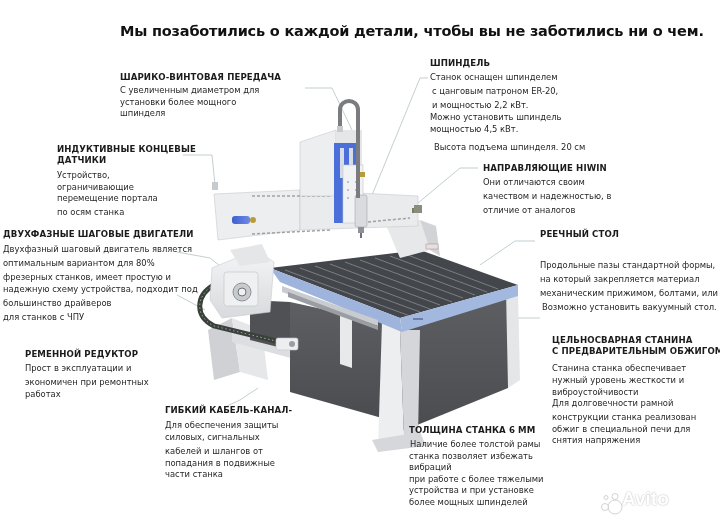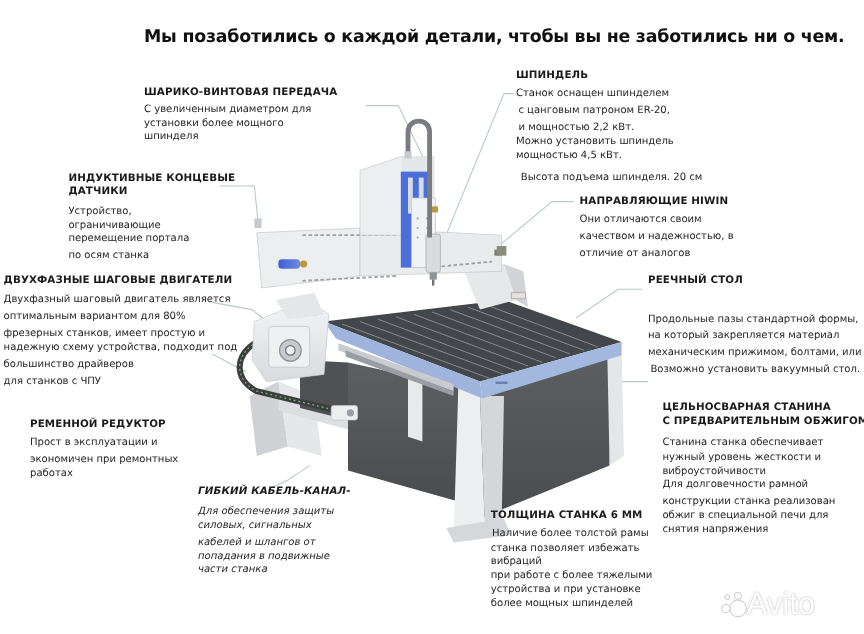--- a/index.html
+++ b/index.html
@@ -20,22 +20,22 @@
     line-height: 11px; letter-spacing: 0.1px; white-space: nowrap;
   }
   .block .l {
     font-size: 8.4px; color: #262626; line-height: 14px; white-space: nowrap;
   }
   .block .l.t { line-height: 11.5px; }
   .block .l b { font-weight: normal; }
   svg.machine { position: absolute; left: 0; top: 0; }
   .watermark {
     position: absolute; left: 622px; top: 488px;
-    font-family: "Liberation Sans", sans-serif; font-weight: normal;
-    font-size: 26px; color: #ffffff;
+    font-family: "Liberation Sans", sans-serif; font-weight: bold;
+    font-size: 19px; color: #ffffff;
     text-shadow: 0 0 2px #c8c8c8, 0 0 1px #bdbdbd;
     white-space: nowrap;
   }
   .wm-dots { position: absolute; left: 600px; top: 492px; }
 </style>
 </head>
 <body>
 
 <div class="title">Мы позаботились о каждой детали, чтобы вы не заботились ни о чем.</div>
 
@@ -222,21 +222,21 @@
   <div class="h">С ПРЕДВАРИТЕЛЬНЫМ ОБЖИГОМ</div>
   <div class="l" style="margin-top:4px;">Станина станка обеспечивает</div>
   <div class="l t">нужный  уровень жесткости и</div>
   <div class="l t">виброустойчивости</div>
   <div class="l t">Для долговечности рамной</div>
   <div class="l">конструкции  станка реализован</div>
   <div class="l t">обжиг в специальной  печи для</div>
   <div class="l t">снятия напряжения</div>
 </div>
 
-<div class="block" style="left:165px; top:405px;font-style:italic;">
+<div class="block" style="left:165px; top:405px;">
   <div class="h">ГИБКИЙ КАБЕЛЬ-КАНАЛ-</div>
   <div class="l" style="margin-top:2px;">Для обеспечения защиты</div>
   <div class="l t">силовых, сигнальных</div>
   <div class="l">кабелей  и шлангов от</div>
   <div class="l t">попадания  в подвижные</div>
   <div class="l t">части станка</div>
 </div>
 
 <div class="block" style="left:409px; top:425px;">
   <div class="h">ТОЛЩИНА СТАНКА 6 ММ</div>

